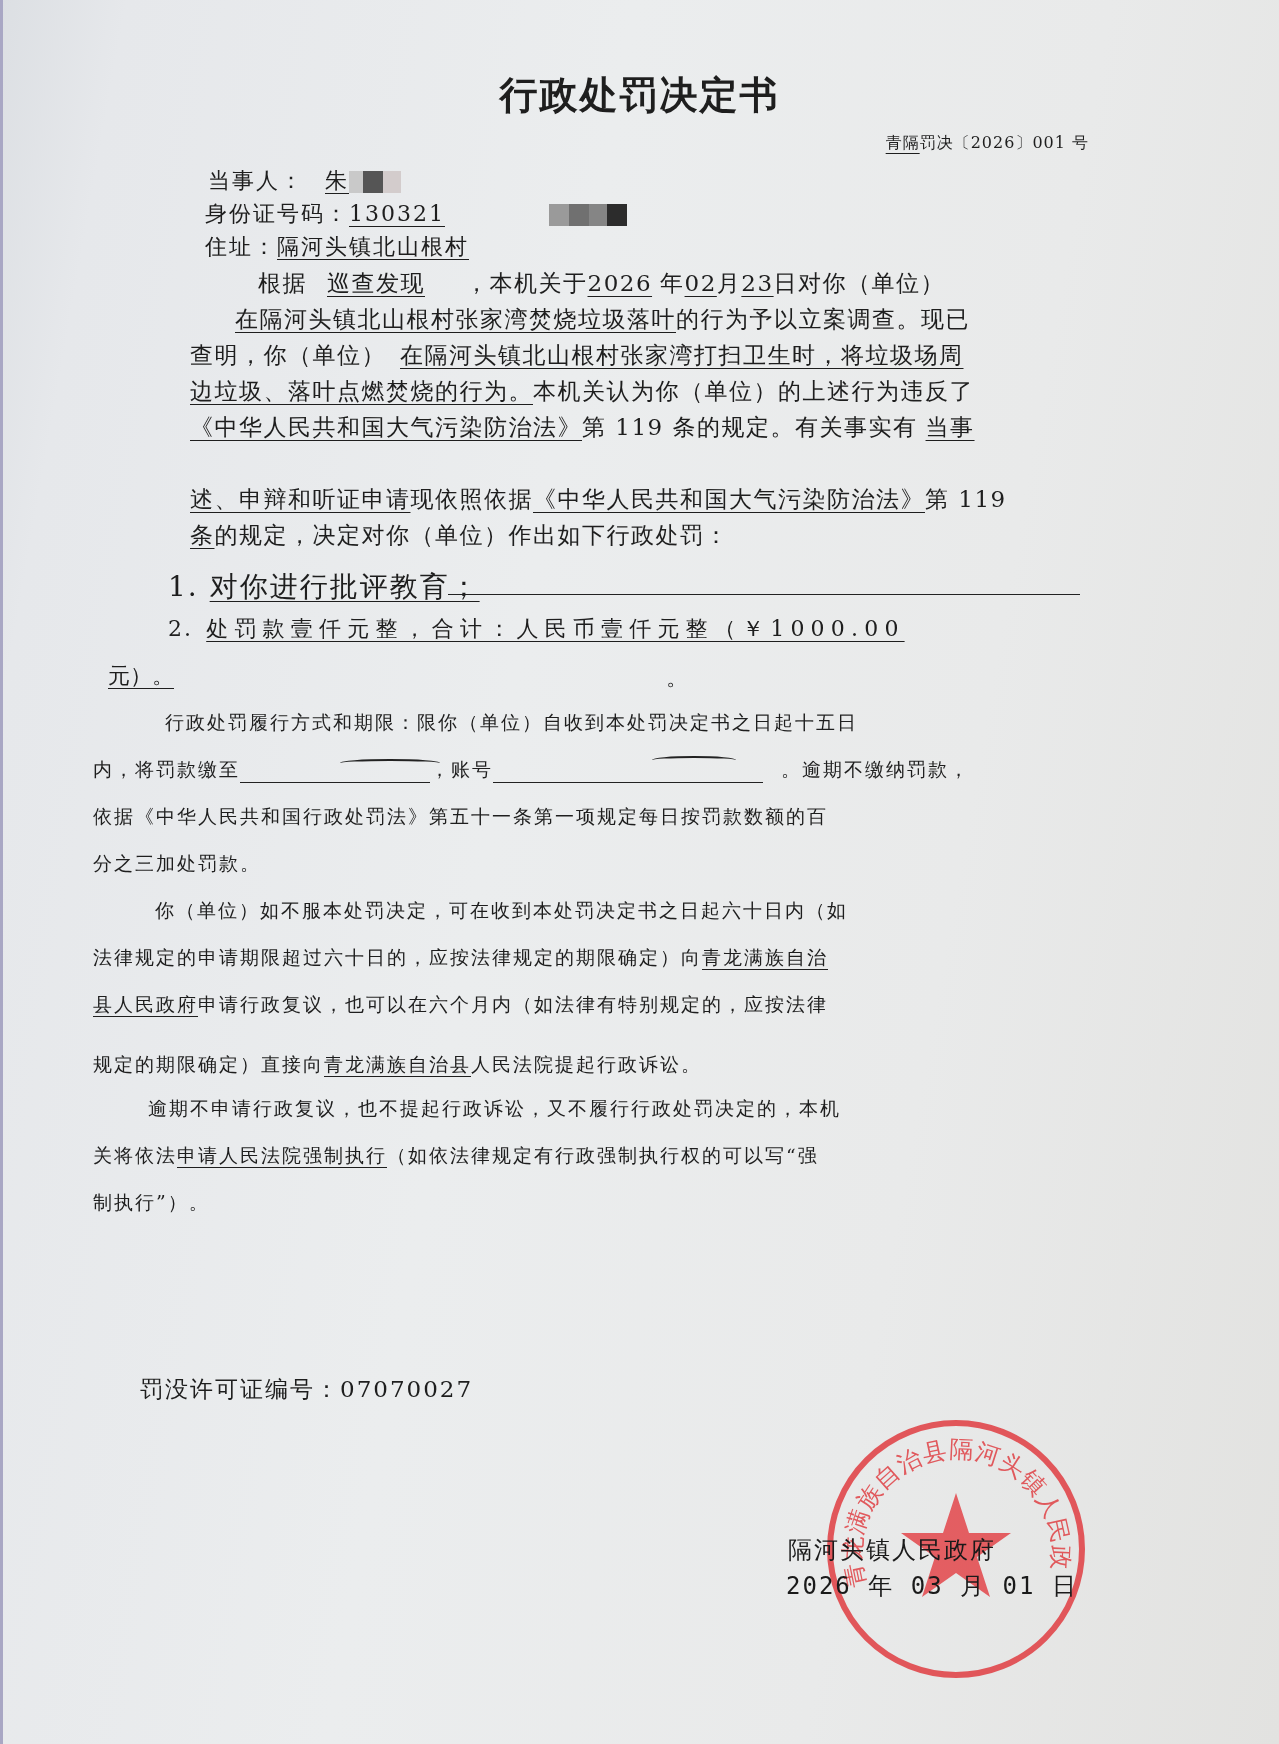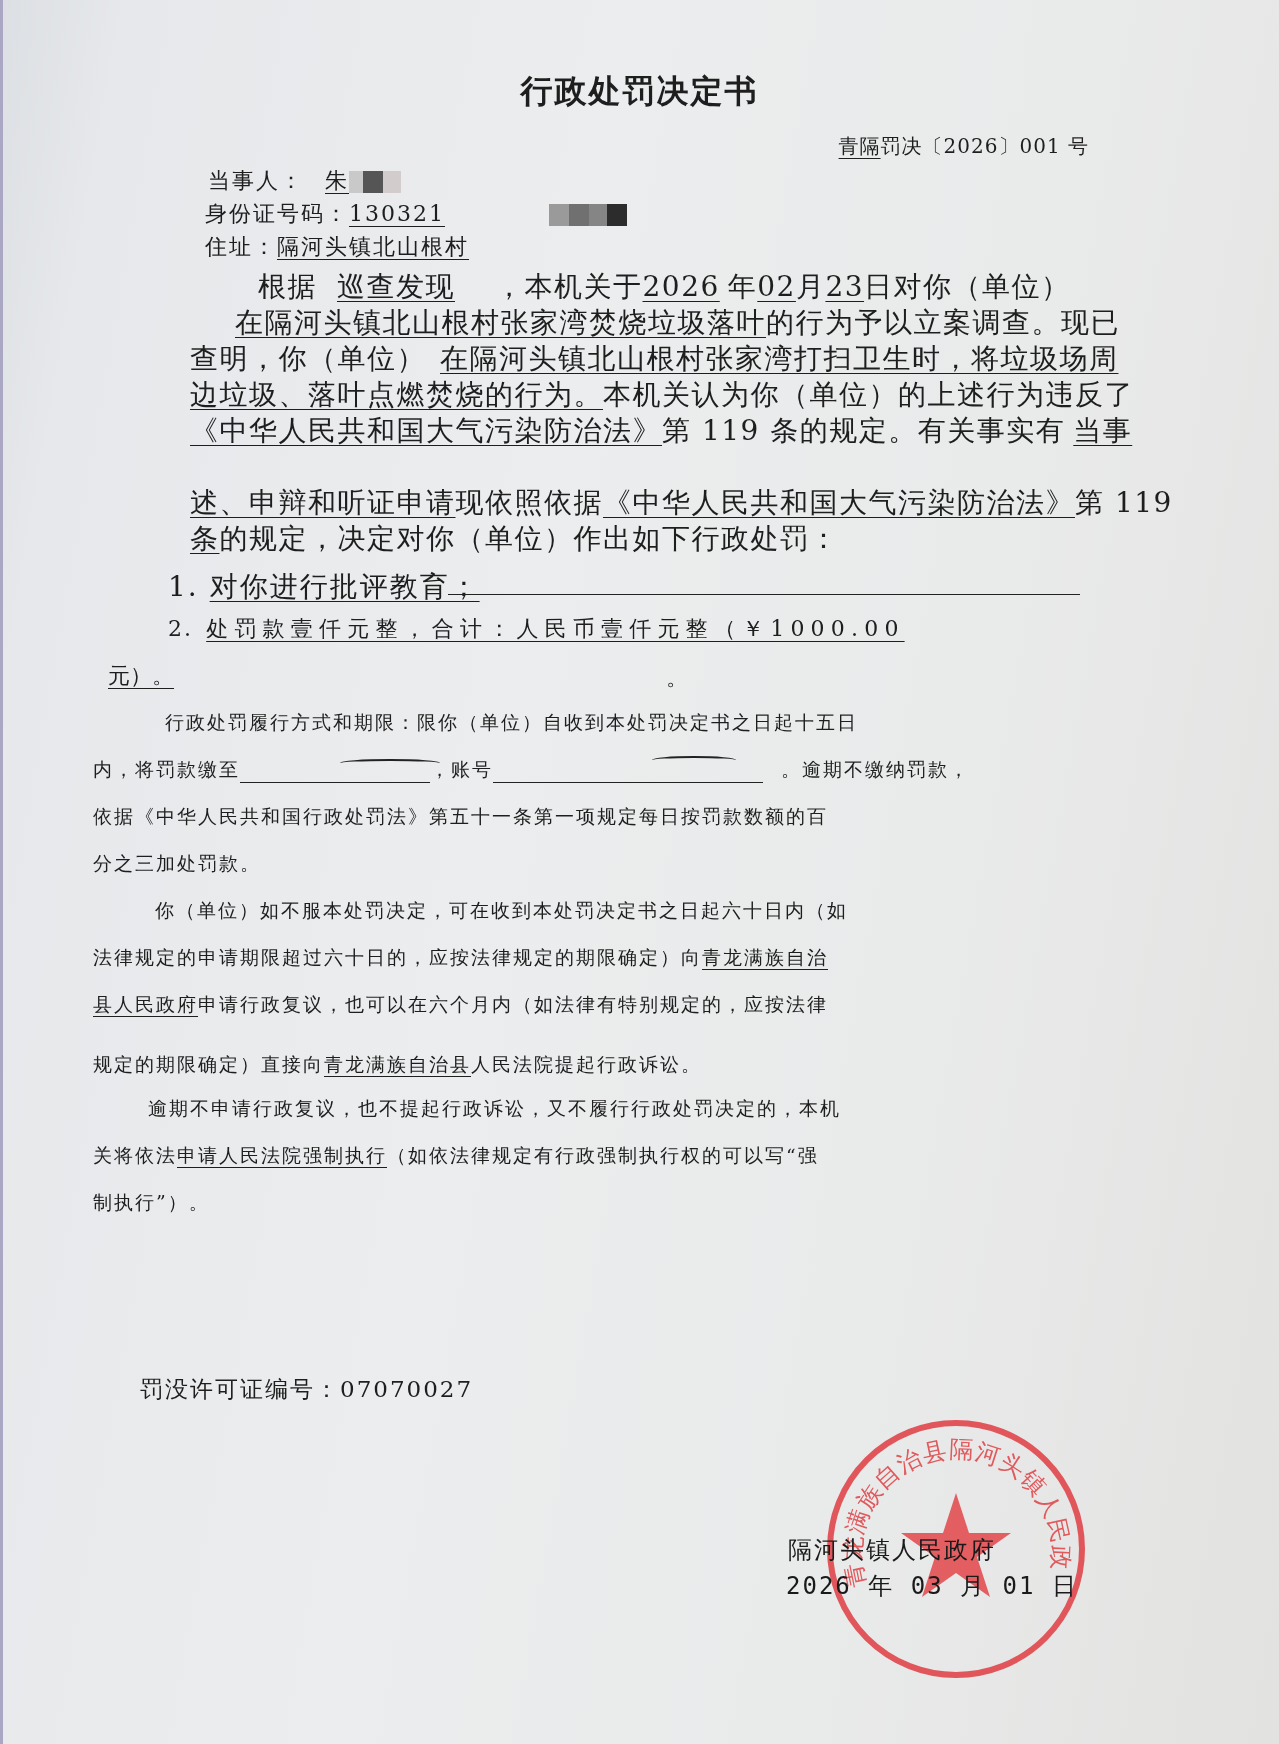--- a/index.html
+++ b/index.html
@@ -6,25 +6,25 @@
     body {
       width: 1279px; height: 1744px; overflow: hidden;
       background: linear-gradient(100deg, #dcdfe3 0%, #e6e8eb 8%, #ebedee 40%, #e9eaea 70%, #e2e2e0 100%);
       font-family: "DejaVu Serif", "Liberation Serif", serif;
       color: #1e1e1e;
       position: relative;
     }
     .edge-left { position: absolute; left: 0; top: 0; width: 3px; height: 1744px; background: #a9a7c4; }
     .paper { position: absolute; left: 0; top: 0; width: 1279px; height: 1744px; }
     .abs { position: absolute; white-space: nowrap; }
-    .title { left: 0; width: 1279px; text-align: center; top: 70px; font-size: 32px; font-weight: bold; letter-spacing: 2px; font-family: "DejaVu Sans", sans-serif; }
-    .docno { right: 190px; top: 133px; font-size: 20px; letter-spacing: 1px; }
+    .title { left: 0; width: 1279px; text-align: center; top: 70px; font-size: 38px; font-weight: bold; letter-spacing: 2px; font-family: "DejaVu Sans", sans-serif; }
+    .docno { right: 190px; top: 133px; font-size: 16px; letter-spacing: 1px; }
     .u { text-decoration: underline; text-underline-offset: 5px; text-decoration-thickness: 1px; }
     .f22 { font-size: 22px; letter-spacing: 2px; }
-    .line { left: 190px; width: 905px; font-size: 28px; letter-spacing: 1.5px; }
+    .line { left: 190px; width: 905px; font-size: 23px; letter-spacing: 1.5px; }
     .para { left: 93px; width: 1005px; font-size: 19px; letter-spacing: 2px; }
     .blur { display: inline-block; height: 22px; vertical-align: middle; }
     .blank { display: inline-block; border-bottom: 1.5px solid #222; vertical-align: bottom; height: 22px; }
     .stroke { position: absolute; border-top: 2.5px solid #222; border-radius: 50% 50% 0 0; height: 6px; }
     .seal { position: absolute; left: 822px; top: 1415px; width: 268px; height: 268px; }
     .sig { position: absolute; font-size: 24px; letter-spacing: 2px; color: #1a1a1a; z-index: 2; }
   </style>
 </head>
 <body>
 

